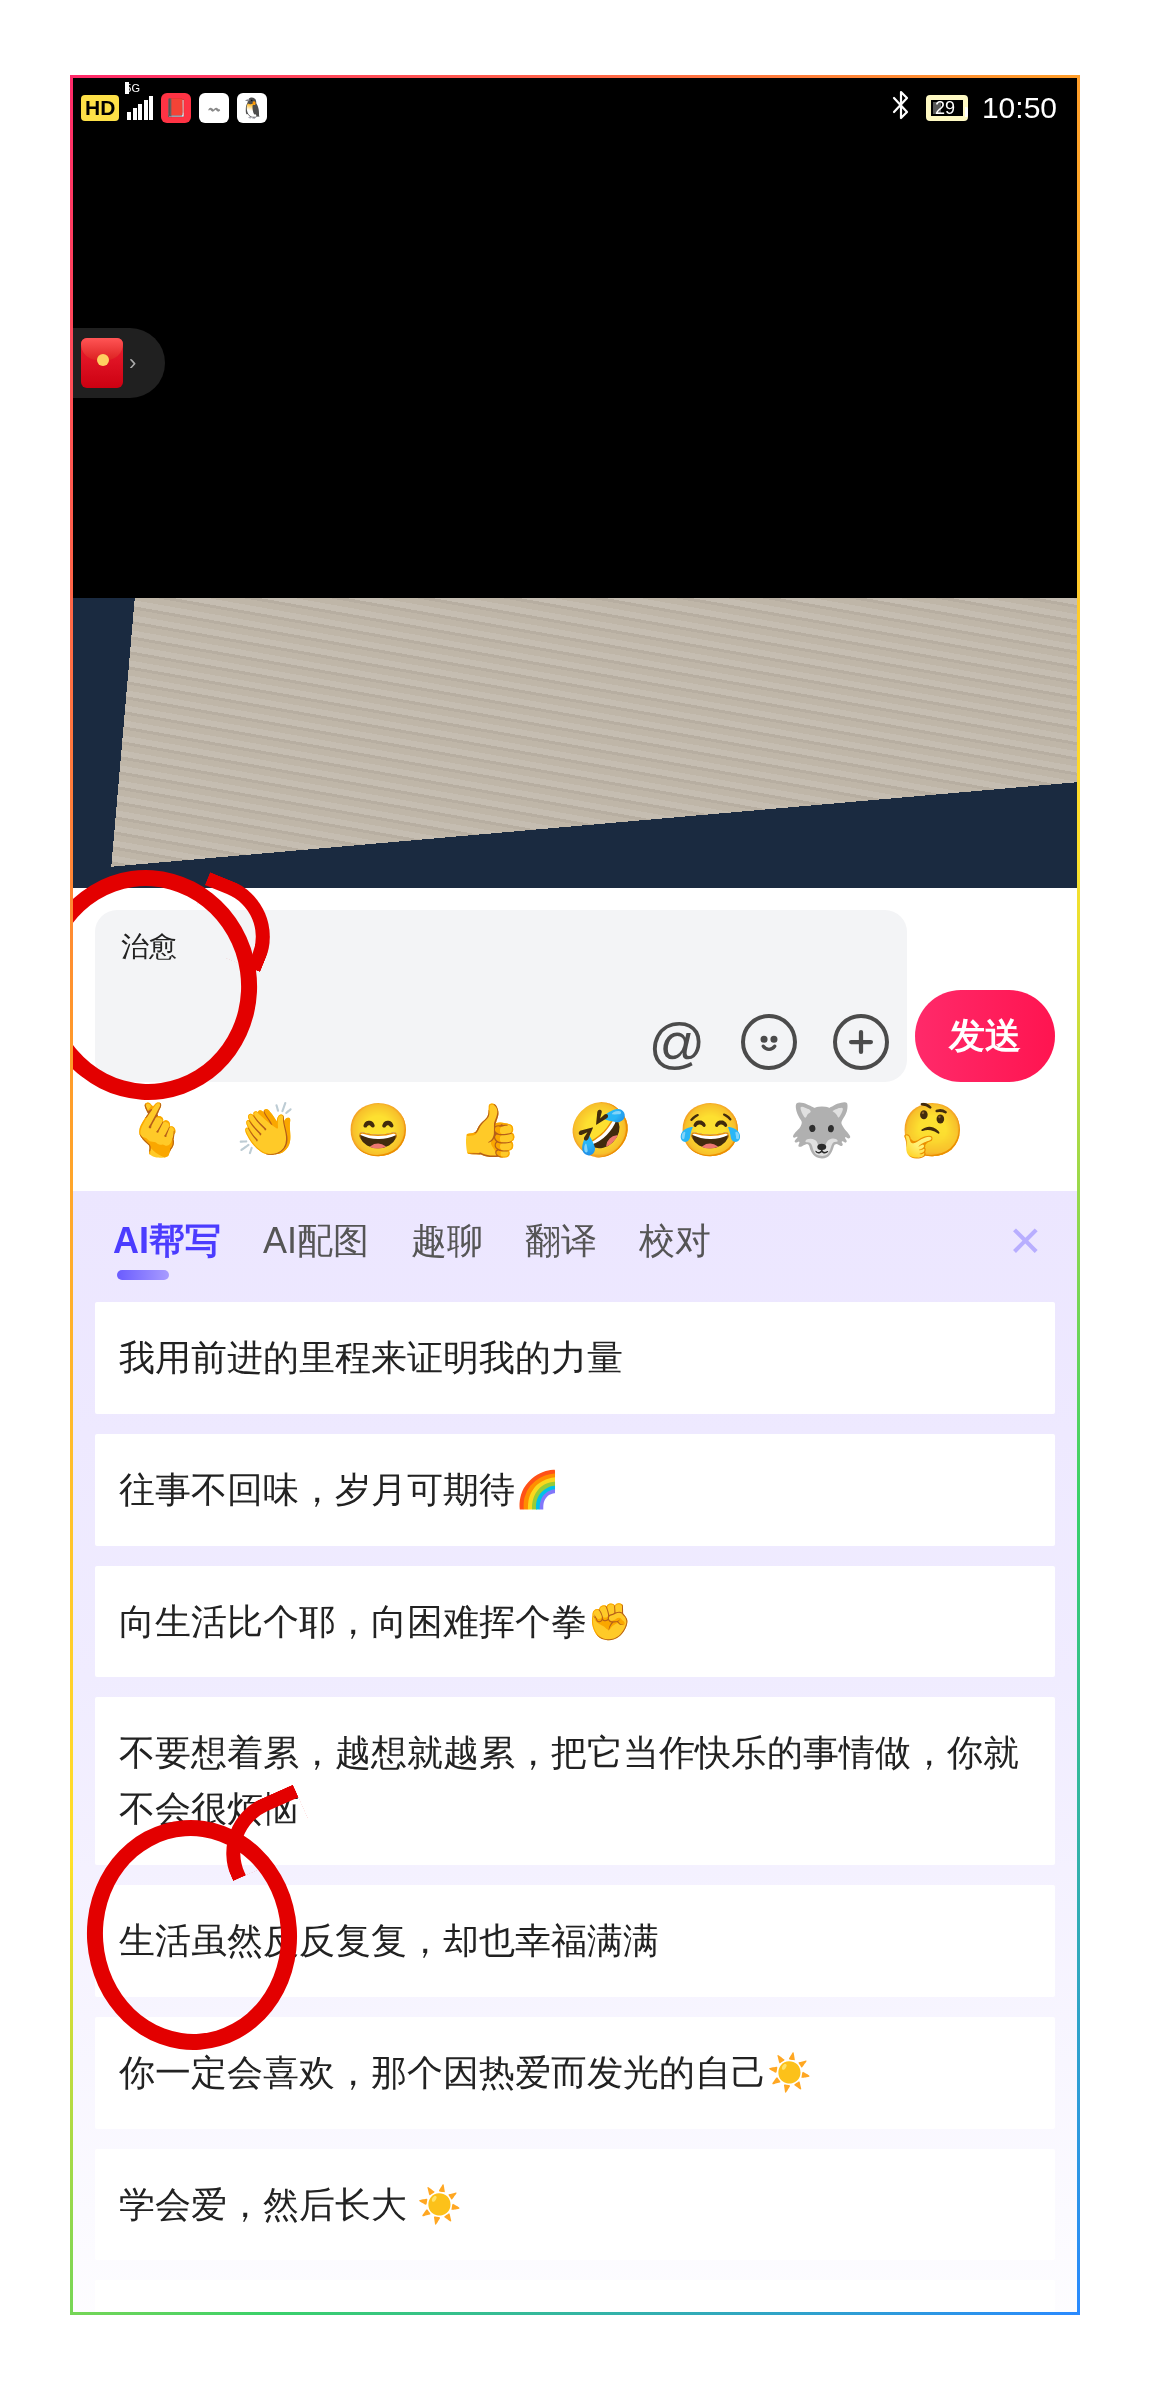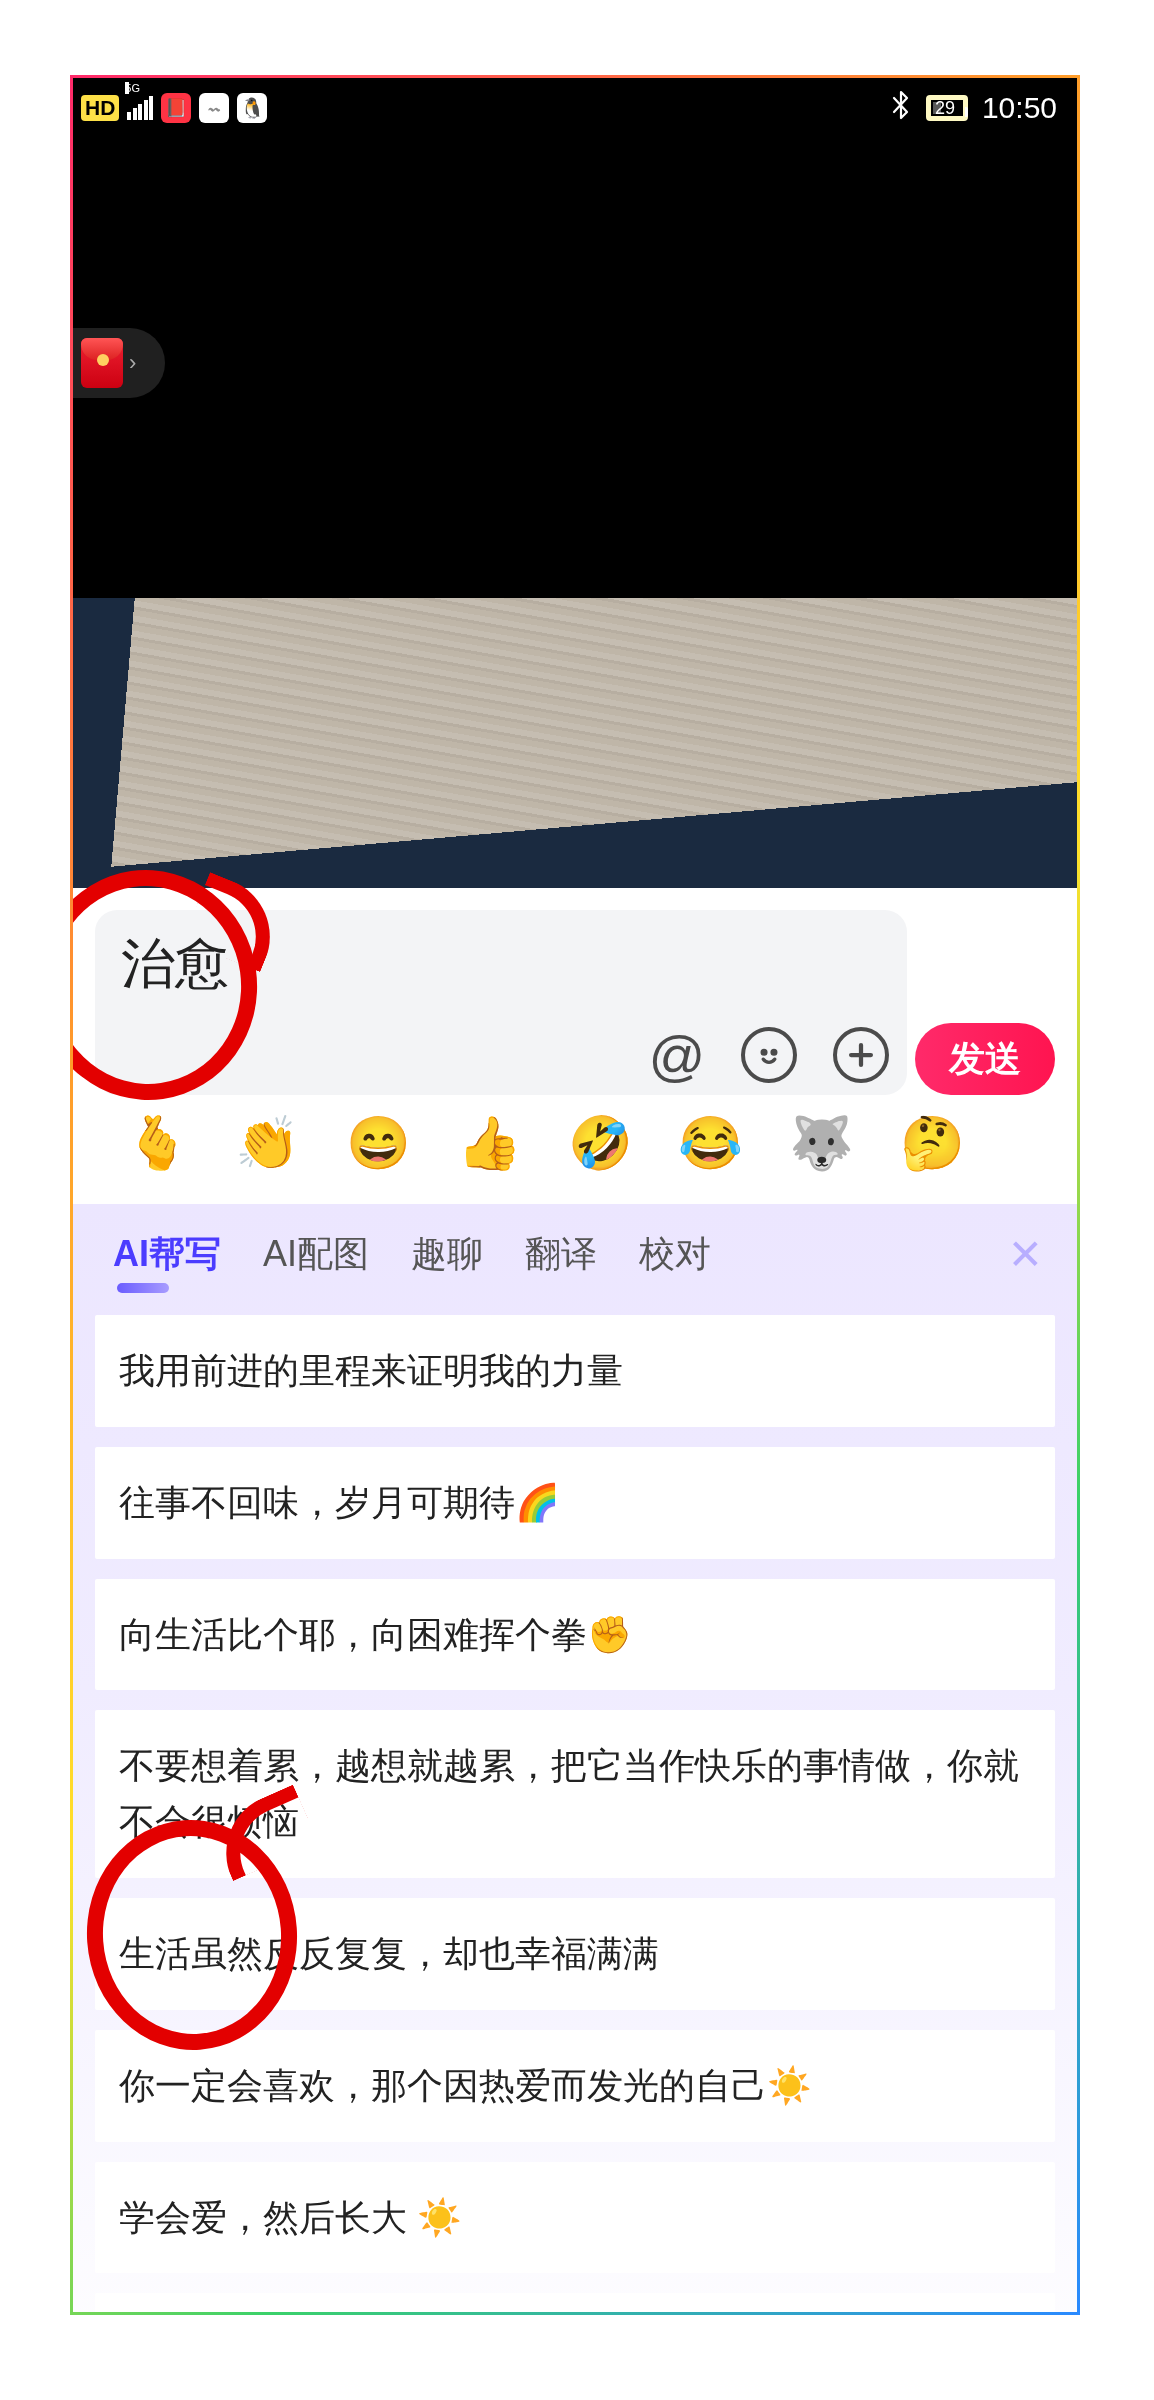--- a/index.html
+++ b/index.html
@@ -62,26 +62,26 @@
     .wall{height:290px;background:
         linear-gradient(95deg,#1a2a40 0 6%, transparent 6%),
         linear-gradient(175deg,transparent 0 72%, #1a2a40 72%),
         repeating-linear-gradient(10deg,#b7aea1 0 3px,#c5bdb1 3px 9px,#bfb6a8 9px 15px);
       position:relative;
     }
 
     
     .compose-wrap{padding: 22px 22px 10px 22px; position:relative;}
     .compose{background:#f3f4f6;border-radius:22px;padding: 18px 18px 12px 26px;}
-    .compose-text{font-size:54px;color:#222;min-height:60px;}
+    .compose-text{font-size:28px;color:#222;min-height:60px;}
     .compose-actions{display:flex;justify-content:flex-end;align-items:center;gap:36px;margin-top:26px;}
     .compose-ic{width:56px;height:56px;border:4px solid #4b4b4b;border-radius:50%;display:flex;align-items:center;justify-content:center;color:#4b4b4b;font-size:30px;font-weight:bold;}
     .compose-ic.at{border:none;font-size:56px;font-weight:400;}
     .compose-ic svg{width:34px;height:34px;}
-    .sendbtn{margin-left:8px;background:linear-gradient(90deg,#ff2a6a,#ff1450);color:#fff;border-radius:999px;height:72px;padding:0 34px;font-size:36px;font-weight:600;display:flex;align-items:center;}
+    .sendbtn{margin-left:8px;background:linear-gradient(90deg,#ff2a6a,#ff1450);color:#fff;border-radius:999px;height:92px;padding:0 34px;font-size:36px;font-weight:600;display:flex;align-items:center;}
     .compose-row{display:flex;align-items:flex-end;}
     .compose-left{flex:1;}
 
     .emojirow{display:flex;gap:46px;padding: 18px 30px 20px 30px;font-size:52px;}
     .emojirow span{flex:0 0 auto;}
 
     
     .aipanel{background:linear-gradient(180deg,#ece6ff 0%, #f0ecff 40%, #fff 100%);padding: 18px 22px 40px 22px;position:relative;}
     .aitabs{display:flex;gap:42px;align-items:center;padding: 8px 12px 20px 18px;}
     .aitab{font-size:36px;color:#555;}

